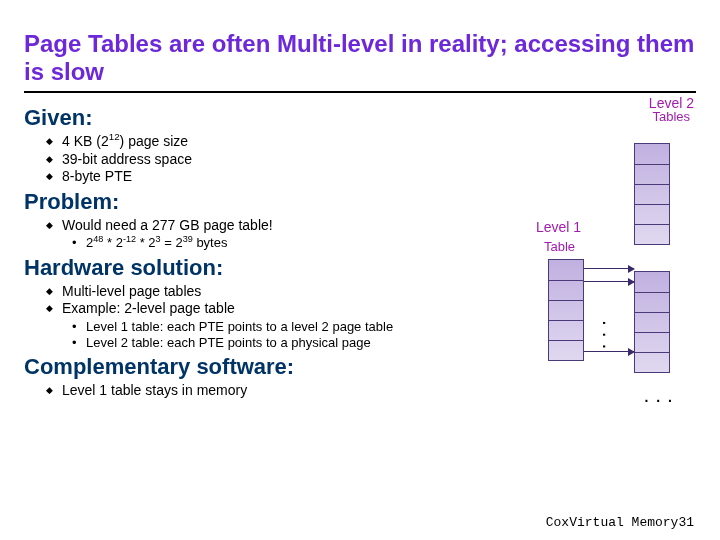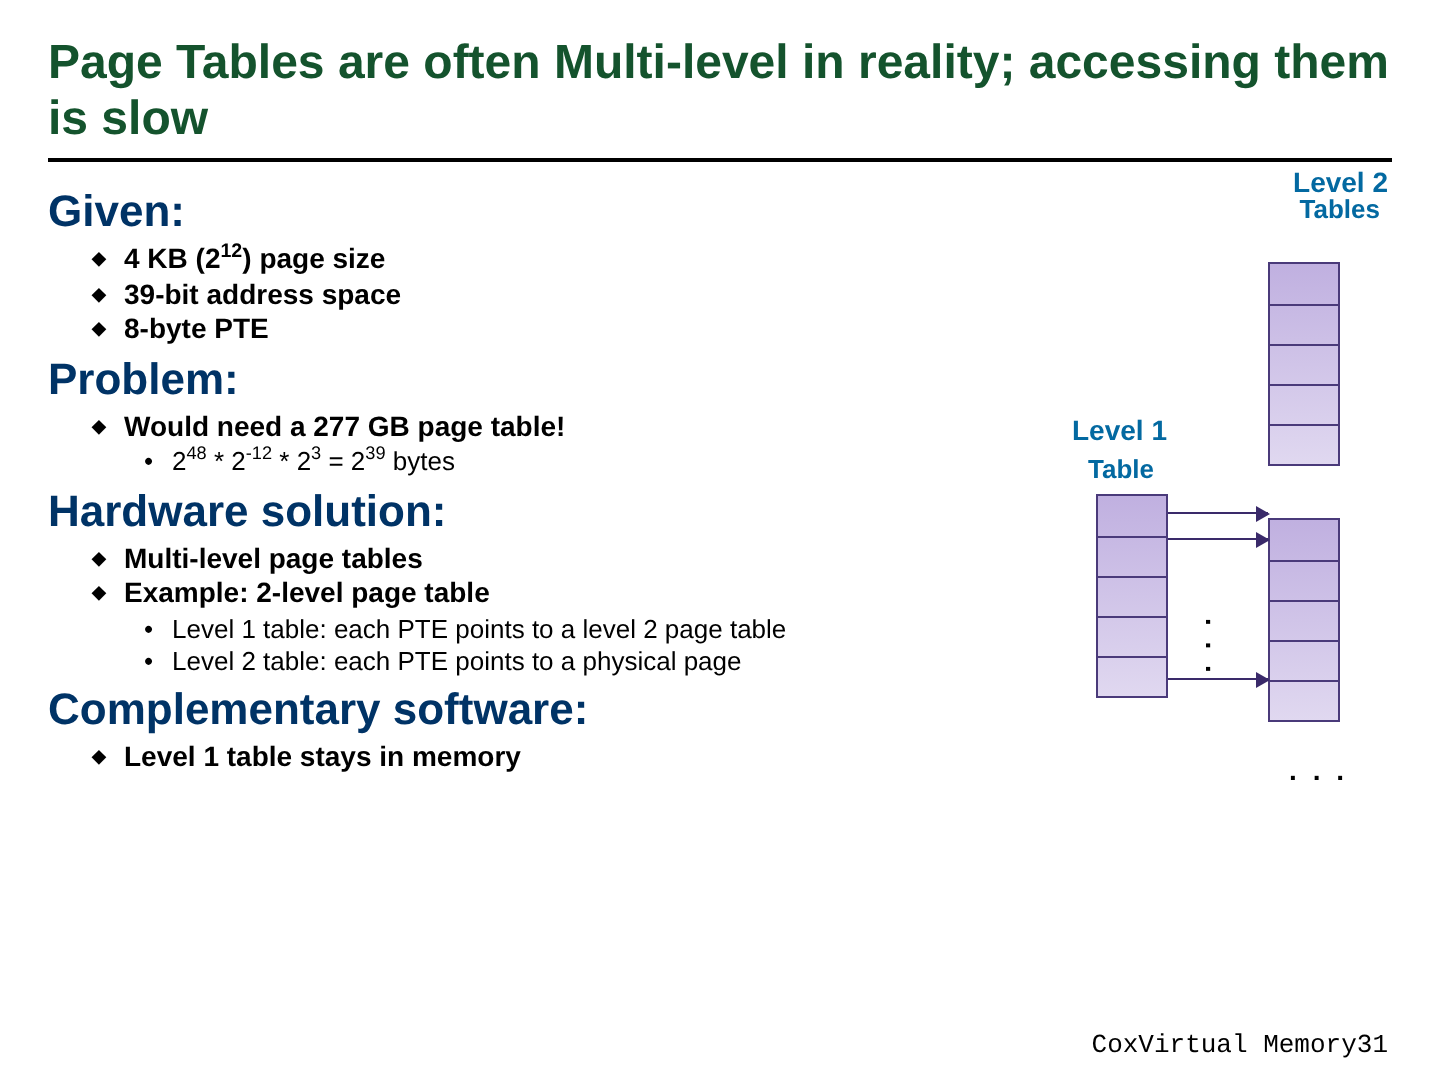--- a/index.html
+++ b/index.html
@@ -4,38 +4,38 @@
 <style>
   html, body { margin:0; padding:0; }
   body {
     width:720px; height:540px;
     font-family: Verdana, Arial, sans-serif;
     background:#fff; color:#000;
     position:relative; overflow:hidden;
   }
   .slide { padding:14px 24px 0 24px; }
   .title {
-    color:#14532d; font-weight:bold;
+    color:#6d28d9; font-weight:bold;
     font-size:24px; line-height:1.15;
-    margin:4px 0 6px 0;
+    margin:16px 0 6px 0;
   }
   .rule { border:none; border-top:2px solid #000; margin:2px 0 8px 0; }
   .content { display:flex; }
   .left { flex:1; min-width:0; }
   .right { width:200px; position:relative; }
   .h1 { color:#003366; font-weight:bold; font-size:22px; margin:4px 0 0 0; }
   ul.diamond { list-style:none; margin:2px 0 2px 22px; padding:0; }
-  ul.diamond li { position:relative; padding-left:16px; font-size:14px; font-weight:bold; line-height:1.18; margin:1px 0; }
+  ul.diamond li { position:relative; padding-left:16px; font-size:14px; font-weight:normal; line-height:1.18; margin:1px 0; }
   ul.diamond li::before { content:"◆"; position:absolute; left:0; top:3px; font-size:9px; color:#000; }
   ul.dot { list-style:none; margin:0 0 2px 48px; padding:0; }
   ul.dot li { position:relative; padding-left:14px; font-size:13px; line-height:1.18; margin:1px 0; }
   ul.dot li::before { content:"•"; position:absolute; left:0; top:0; font-size:13px; color:#000; }
   sup { font-size:0.7em; line-height:0; vertical-align:super; }
   
-  .lbl { position:absolute; font-weight:bold; color:#0369a1; font-size:14px; }
+  .lbl { position:absolute; font-weight:normal; color:#a21caf; font-size:14px; }
   .lbl.small { font-size:13px; }
   .tbl { position:absolute; border:1px solid #4a3a7a; background:linear-gradient(to bottom,#c0b0e0,#e0d8f0); }
   .tbl .seg { position:absolute; left:0; right:0; border-top:1px solid #4a3a7a; }
   .dots { position:absolute; font-weight:bold; color:#000; font-size:14px; letter-spacing:2px; }
   .arrow { position:absolute; height:1px; background:#3a2a6a; }
   .arrow::after { content:""; position:absolute; right:-1px; top:-3px; border-left:7px solid #3a2a6a; border-top:4px solid transparent; border-bottom:4px solid transparent; }
   
   .footer { position:absolute; left:0; right:0; bottom:10px; display:flex; justify-content:flex-end; padding:0 26px; font-family:Liberation Mono, monospace; font-size:13px; }
 </style>
 </head>

